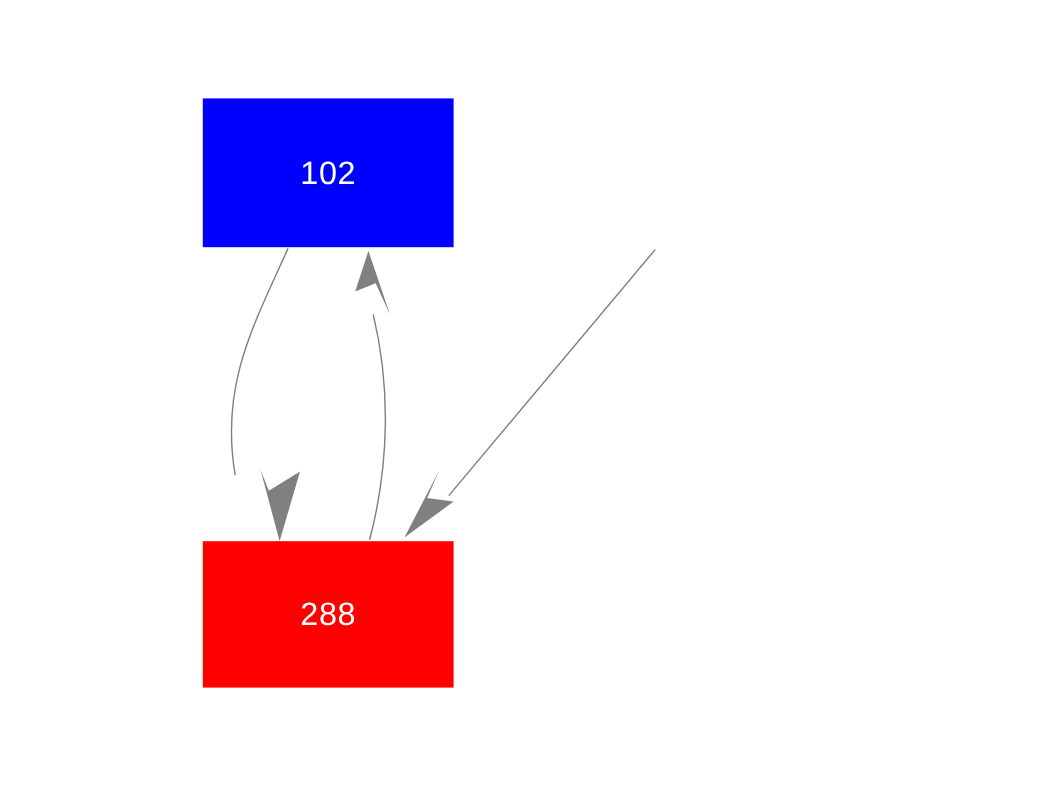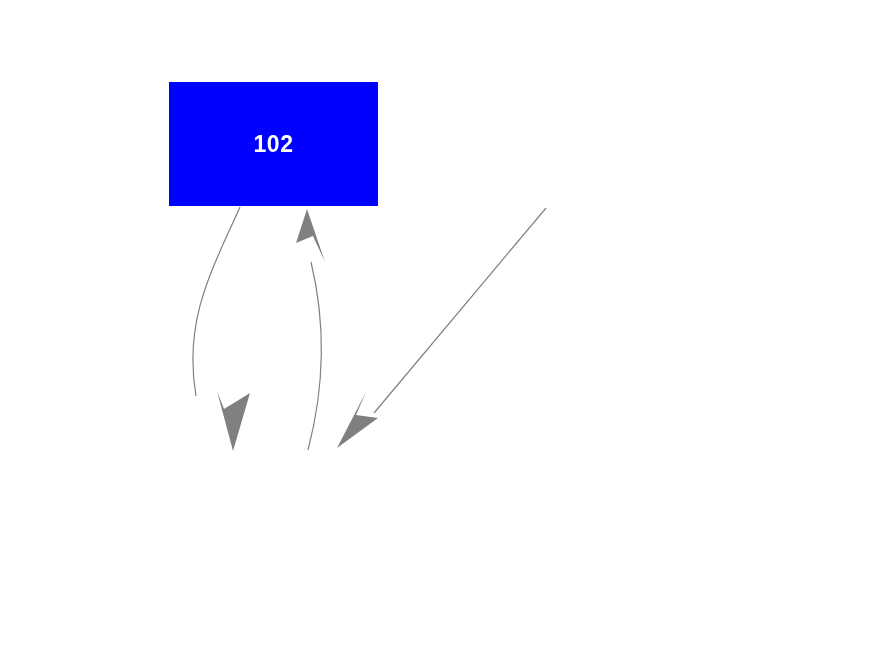--- a/index.html
+++ b/index.html
@@ -28,22 +28,22 @@
   .node {
     position: absolute;
     display: flex;
     align-items: center;
     justify-content: center;
     box-sizing: border-box;
   }
   .node-label {
     color: #ffffff;
     font-family: "Liberation Sans", sans-serif;
-    font-size: 23px;
-    font-weight: 700;
+    font-size: 27px;
+    font-weight: 400;
     line-height: 1;
     letter-spacing: 0.5px;
     user-select: none;
   }
   #node-102 { left: 169px; top: 82px;  width: 209px; height: 124px; background: #0000ff; }
   #node-108 { left: 497px; top: 82px;  width: 210px; height: 124px; background: #0000ff; }
   #node-288 { left: 169px; top: 451px; width: 209px; height: 122px; background: #ff0000; }
 </style>
 </head>
 <body>
@@ -67,14 +67,17 @@
       <path d="M 337,448 L 378,418 L 356,415 L 366,392 Z" fill="#808080"></path>
     </g>
 
   </svg>
 
   <div class="node" id="node-102">
     <span class="node-label">102</span>
   </div>
 
 
+  <div class="node" id="node-288">
+    <span class="node-label">288</span>
+  </div>
 
 </div>
 
 </body></html>

